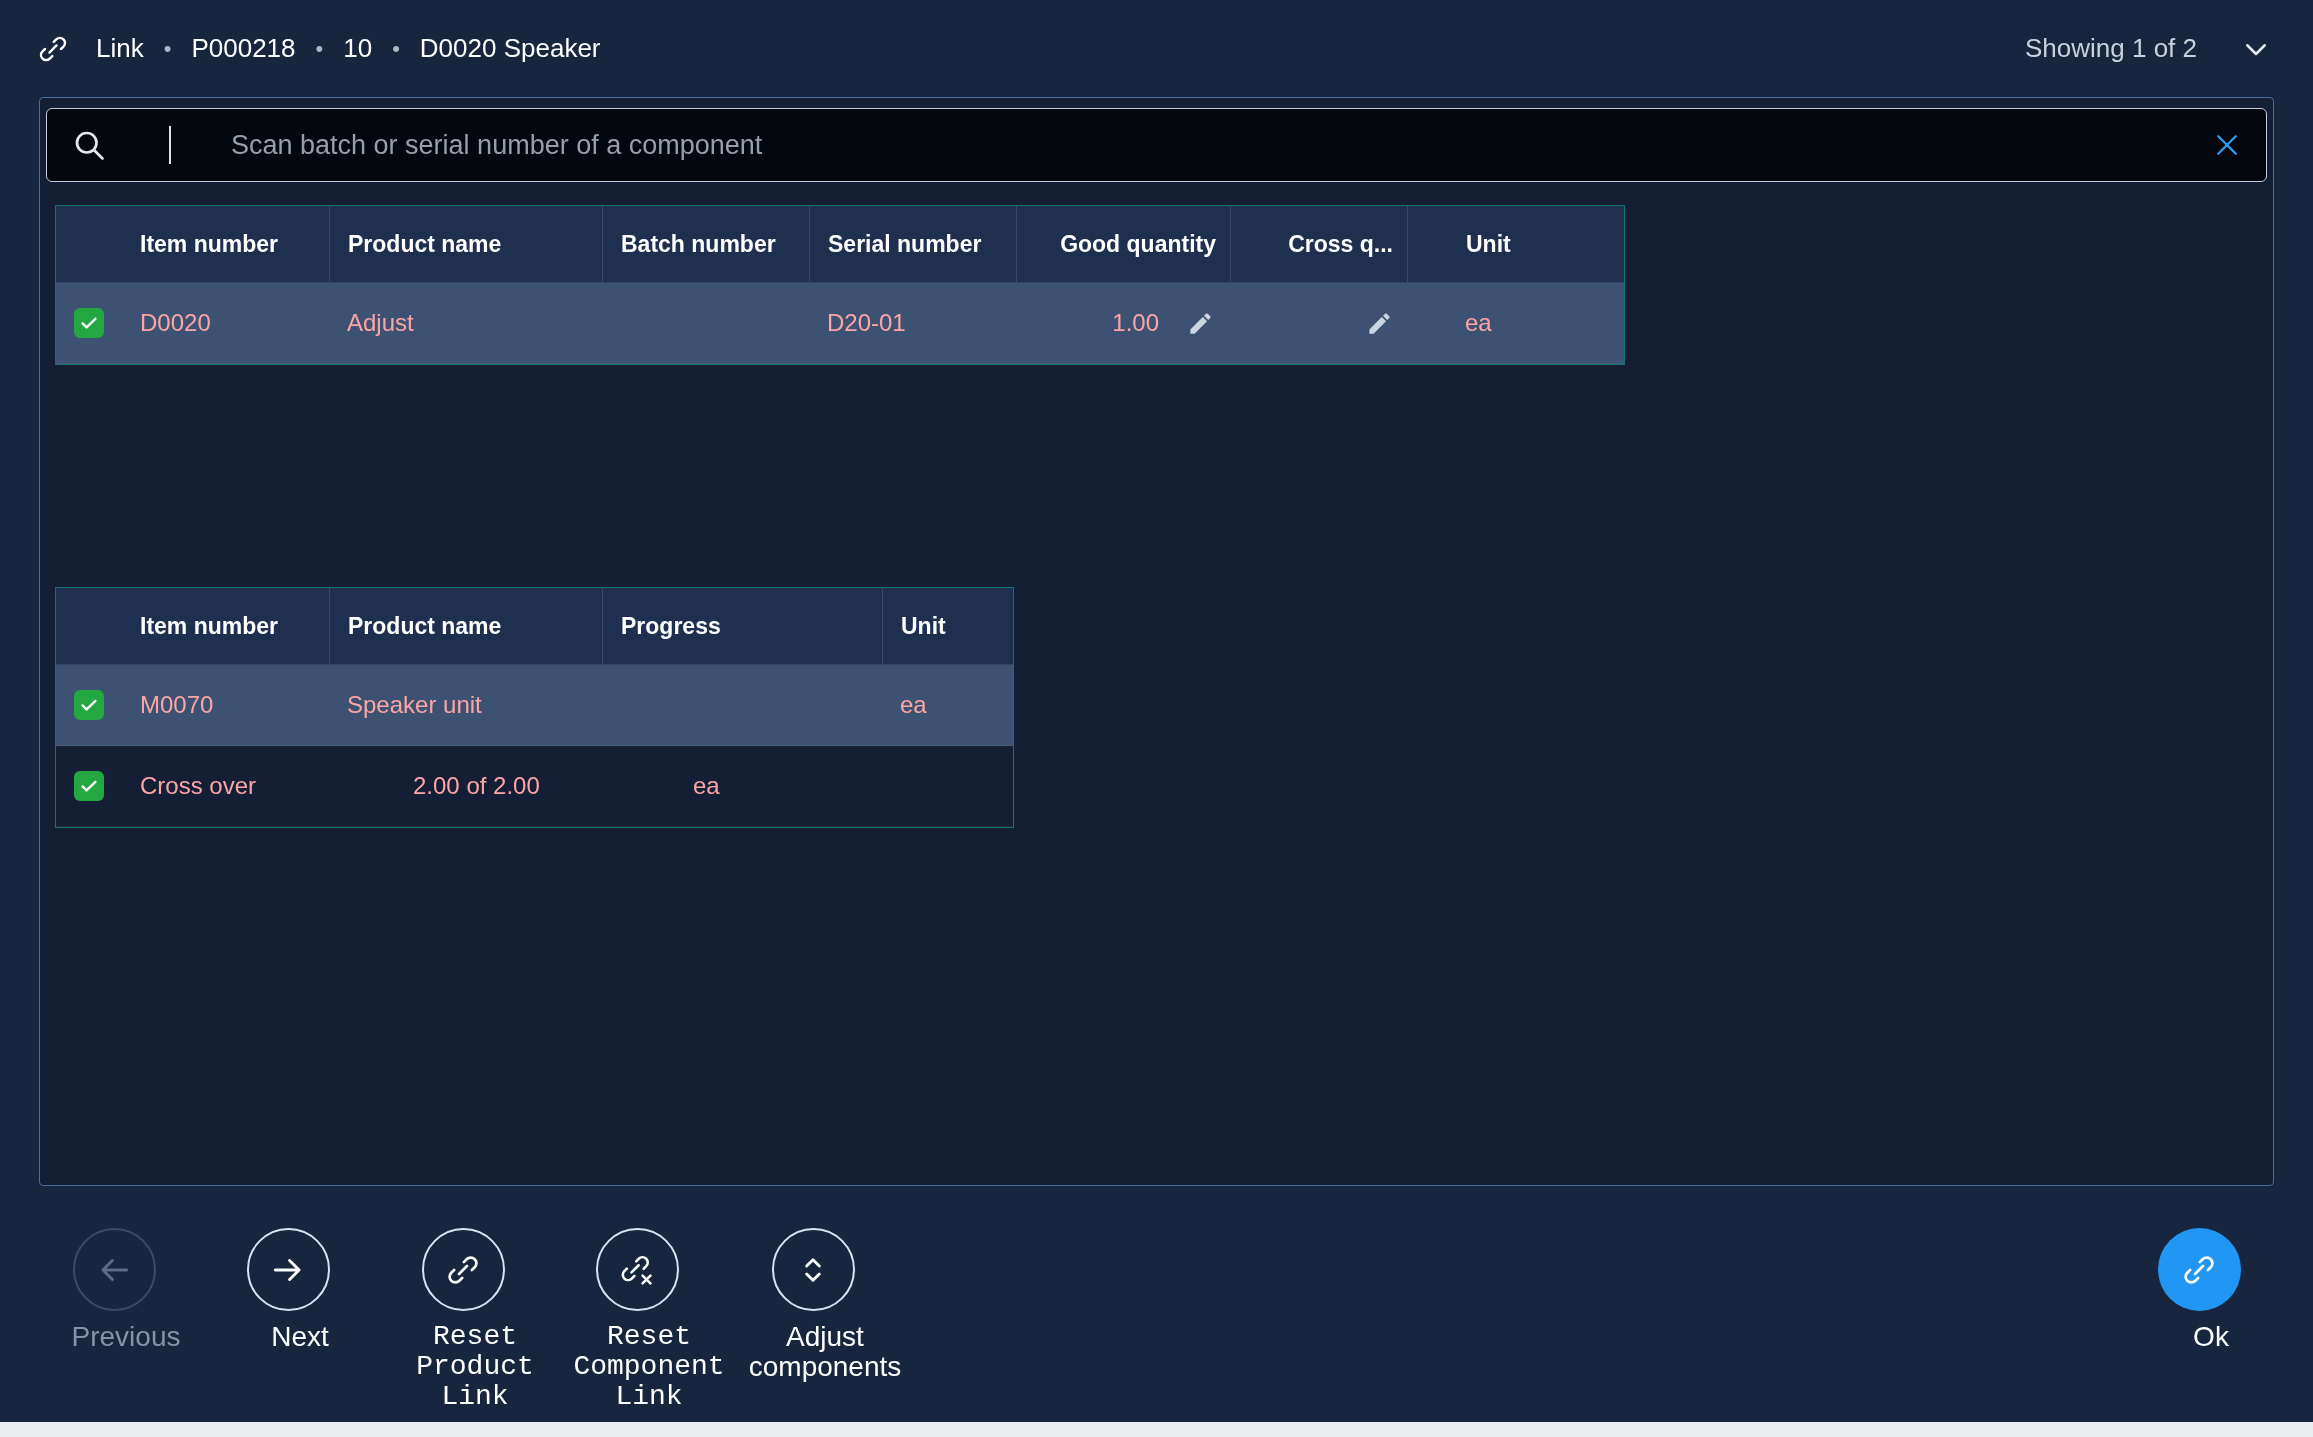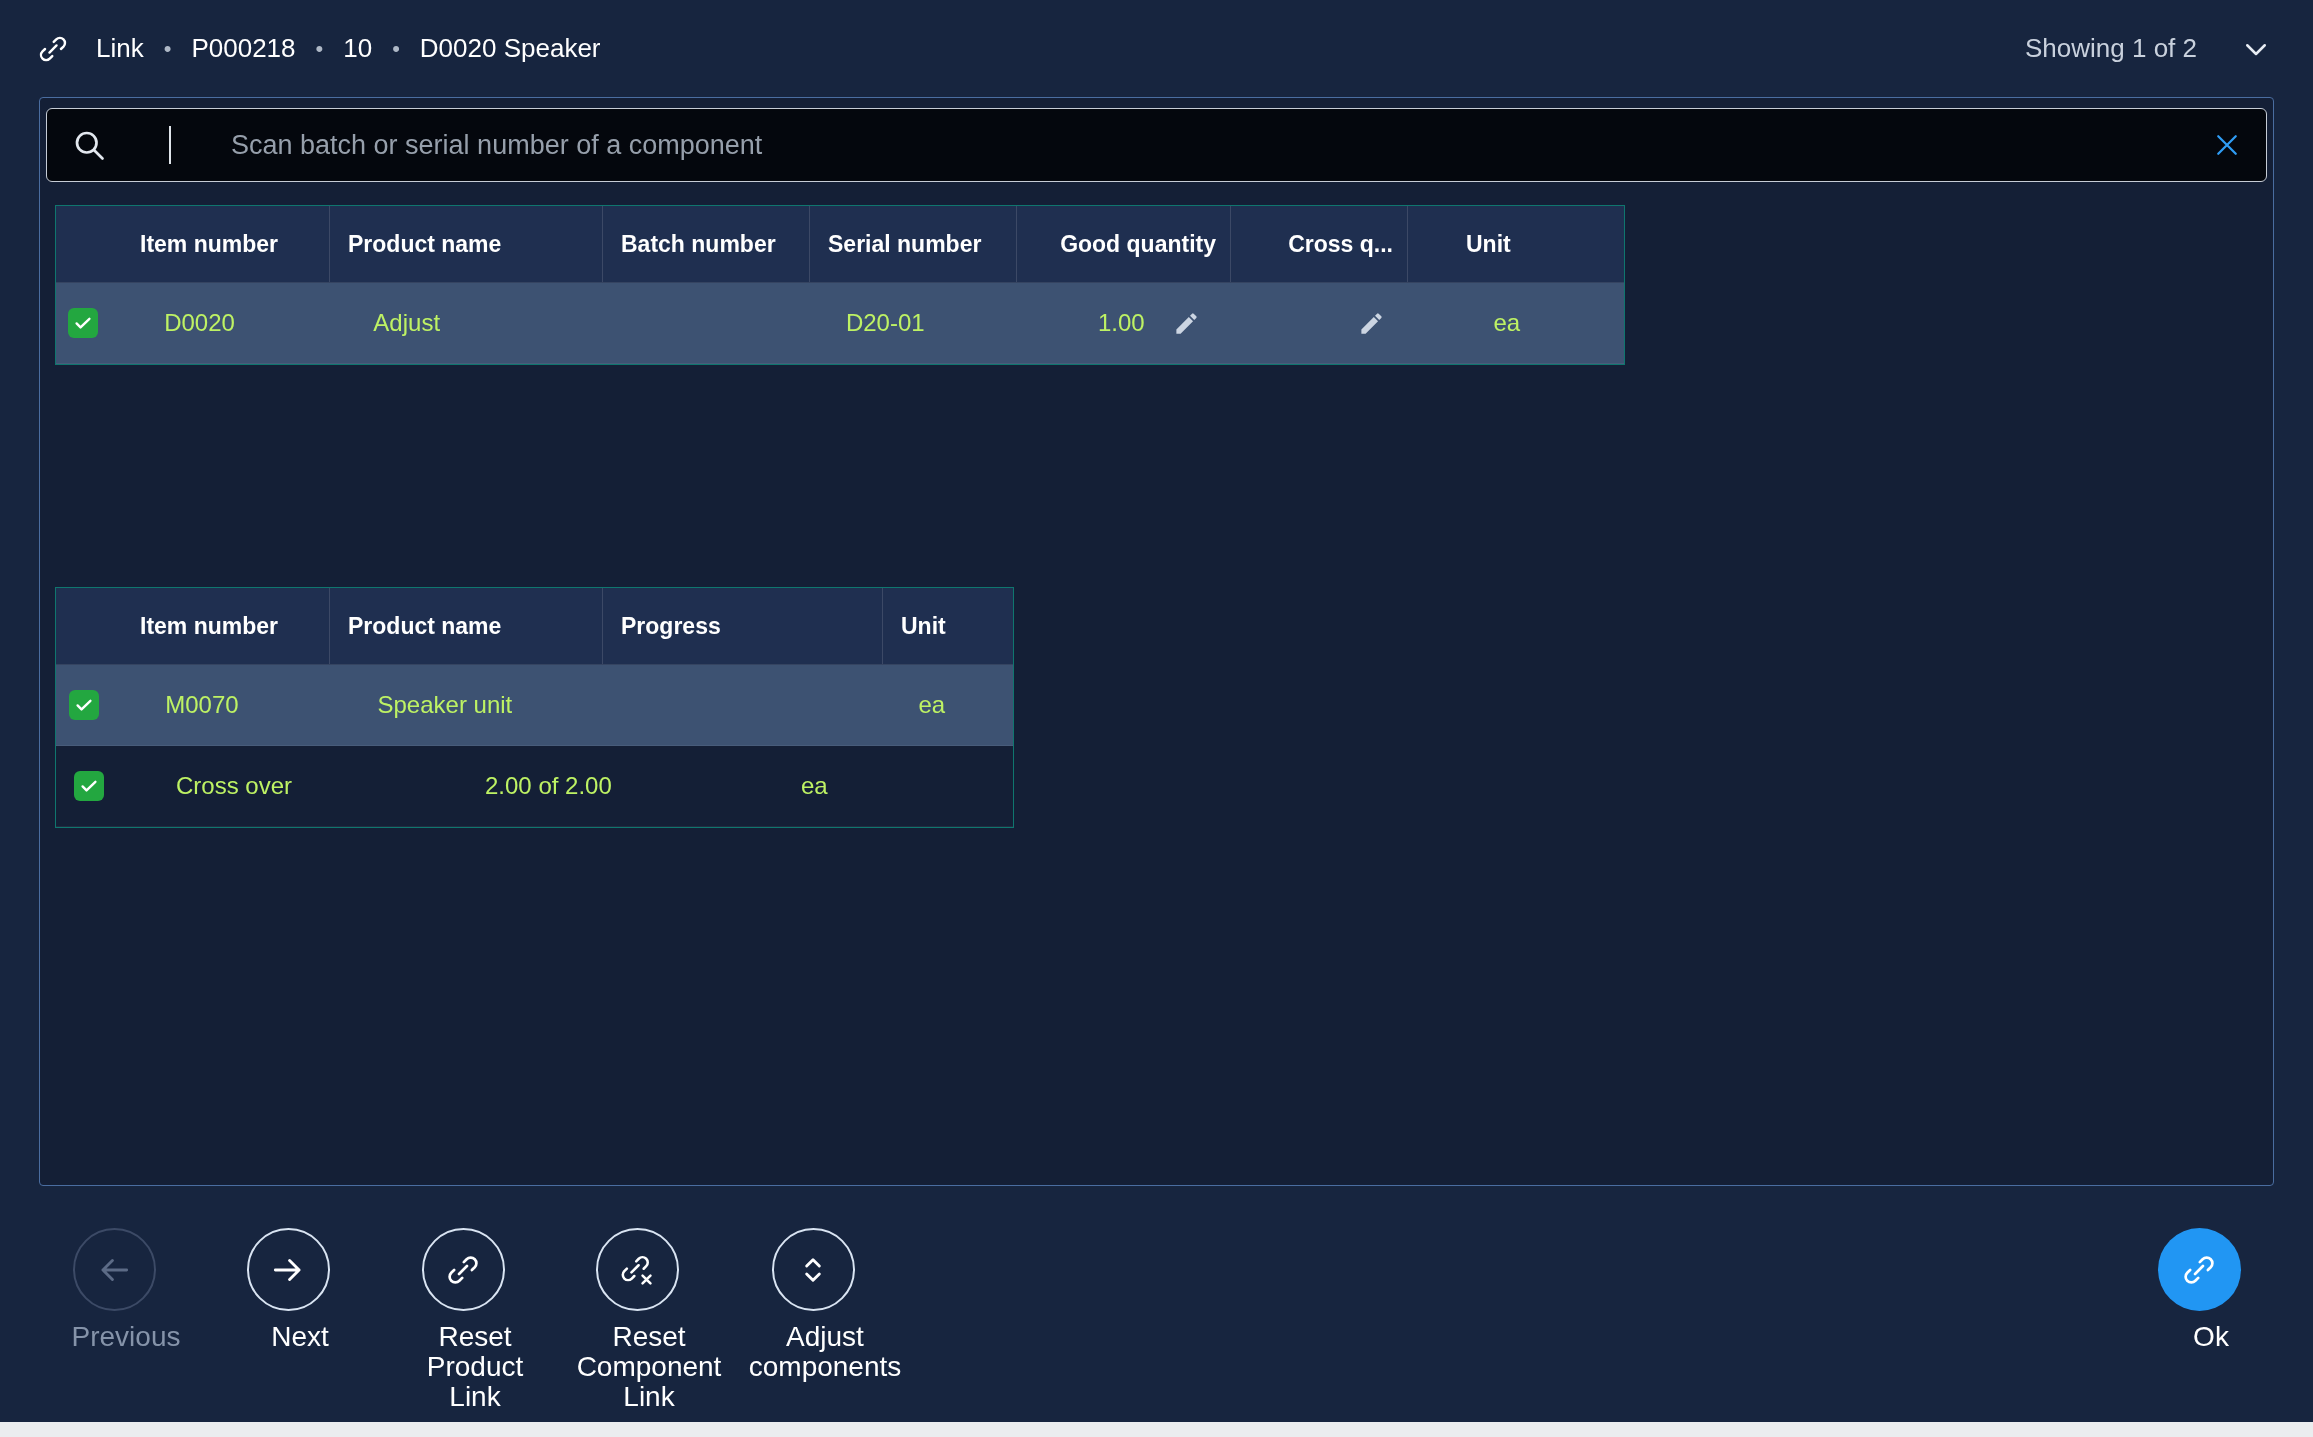--- a/index.html
+++ b/index.html
@@ -52,22 +52,22 @@
   
   .table { position: absolute; border: 1px solid #0f766e; }
   .t1 { top: 107px; left: 15px; width: 1570px; }
   .t2 { top: 489px; left: 15px; width: 959px; }
   .thead {
     display: flex; height: 77px; background: #1f2f50;
     border-bottom: 1px solid rgba(255,255,255,0.10);
     font-size: 23px; font-weight: 600;
   }
   .trow {
-    display: flex; height: 81px; font-size: 24px; color: #bef264;
-    border-bottom: 1px solid rgba(255,255,255,0.06); cursor: pointer; gap: 36px;
+    display: flex; height: 81px; font-size: 24px; color: #fca5a5;
+    border-bottom: 1px solid rgba(255,255,255,0.06); cursor: pointer;
   }
   .trow.selected { background: #3d5272; }
   .cell { display: flex; align-items: center; padding-left: 18px; overflow: hidden; white-space: nowrap; }
   .cbx { width: 66px; padding: 0; justify-content: center; }
   .sep { border-left: 1px solid rgba(255,255,255,0.13); }
   .w-item { width: 207px; }
   .w-prod { width: 273px; }
   .w-batch { width: 207px; }
   .w-serial { width: 207px; }
   .w-good { width: 214px; }
@@ -84,21 +84,21 @@
     display: flex; align-items: center; justify-content: center; cursor: pointer;
   }
   .checkbox svg { width: 22px; height: 22px; }
   .pencil-icon { width: 27px; height: 27px; color: #ccd5e2; cursor: pointer; }
 
   
   .tbtn {
     position: absolute; top: 1228px; width: 160px;
     display: flex; flex-direction: column; align-items: center; cursor: pointer;
   }
-  .narrow { width: 150px; }
+  .narrow { width: 150px; font-family: Liberation Mono, monospace; }
   .wide { width: 170px; }
   .circle {
     width: 83px; height: 83px; border-radius: 50%; border: 2px solid #d9e4f2;
     display: flex; align-items: center; justify-content: center; color: #ffffff;
     background: transparent;
   }
   .circle .icon { width: 38px; height: 38px; }
   .tlabel { margin-top: 11px; font-size: 28px; line-height: 30px; text-align: center; color: #ffffff; margin-left: 24px; }
   .tbtn.disabled { cursor: default; }
   .tbtn.disabled .circle { border-color: #3c4a66; color: #5c6b86; }

